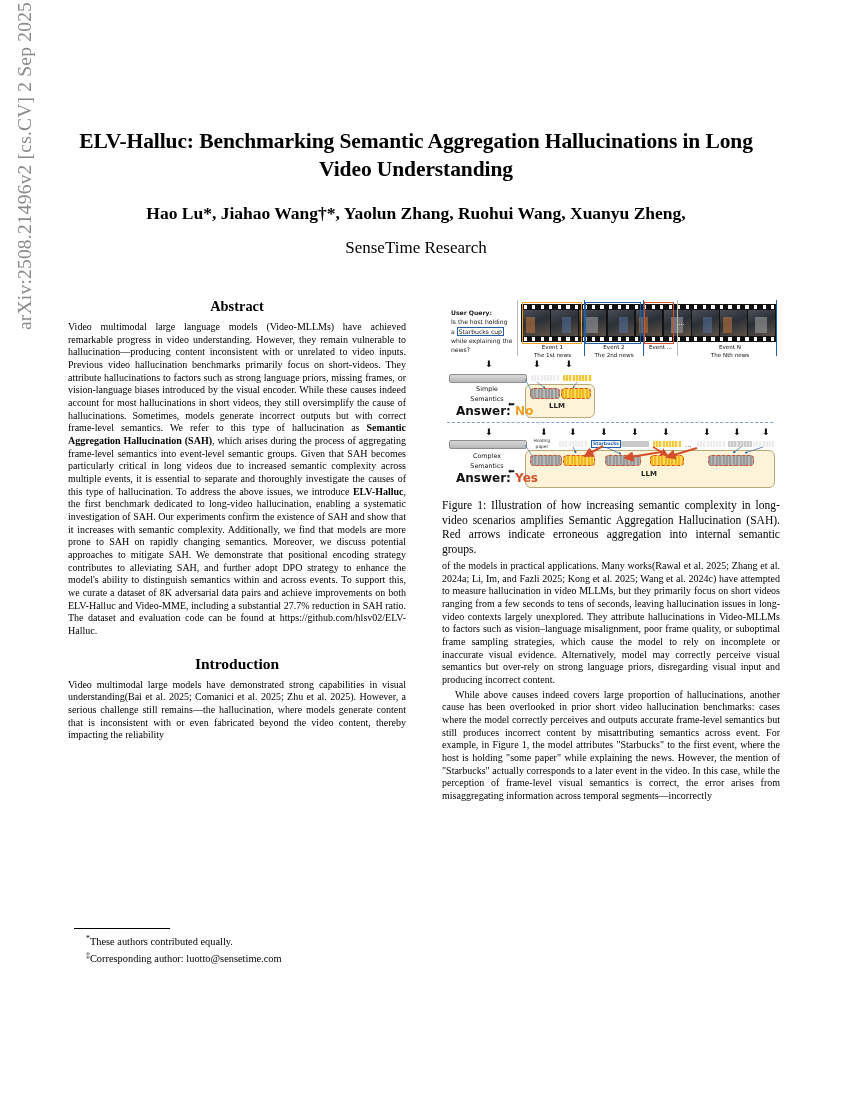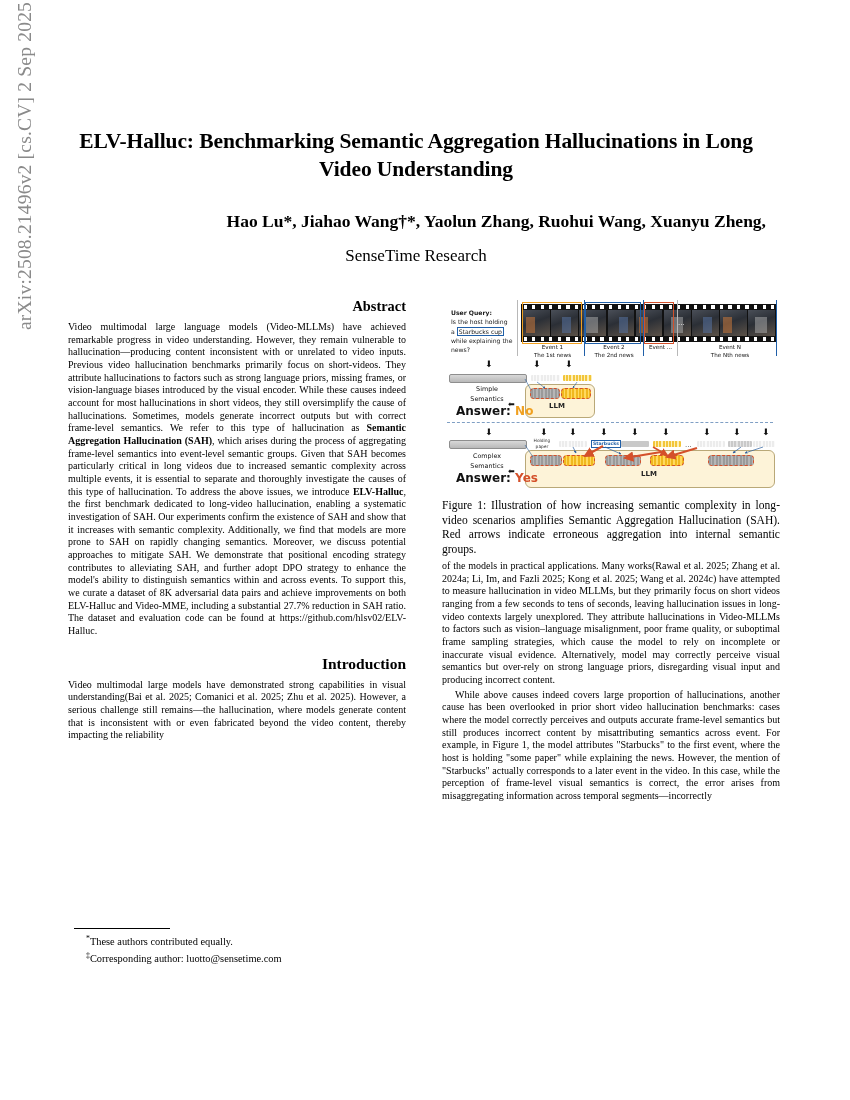--- a/index.html
+++ b/index.html
@@ -40,25 +40,24 @@
     text-align: center;
   }
   #paper-title {
     font-size: 21.5px;
     font-weight: bold;
     line-height: 1.28;
     letter-spacing: -0.1px;
     margin: 0;
   }
   #author-list {
-    margin: 26px 0 0 0;
+    margin: 18px 0 0 0;
     font-size: 17.5px;
     font-weight: bold;
     line-height: 1.42;
-    text-align: right;
   }
   #affiliation {
     margin: 12px 0 0 0;
     font-size: 17px;
     font-weight: normal;
   }
 
   
   #col-left {
     position: absolute;
@@ -67,21 +66,21 @@
     width: 338px;
   }
   #col-right {
     position: absolute;
     left: 442px;
     top: 298px;
     width: 338px;
   }
 
   .section-head {
-    text-align: right;
+    text-align: center;
     font-size: 14.4px;
     font-weight: bold;
     margin: 0 0 6px 0;
   }
   .abstract-body p,
   .body-text p {
     margin: 0;
     font-size: 10px;
     line-height: 1.268;
     text-align: justify;

